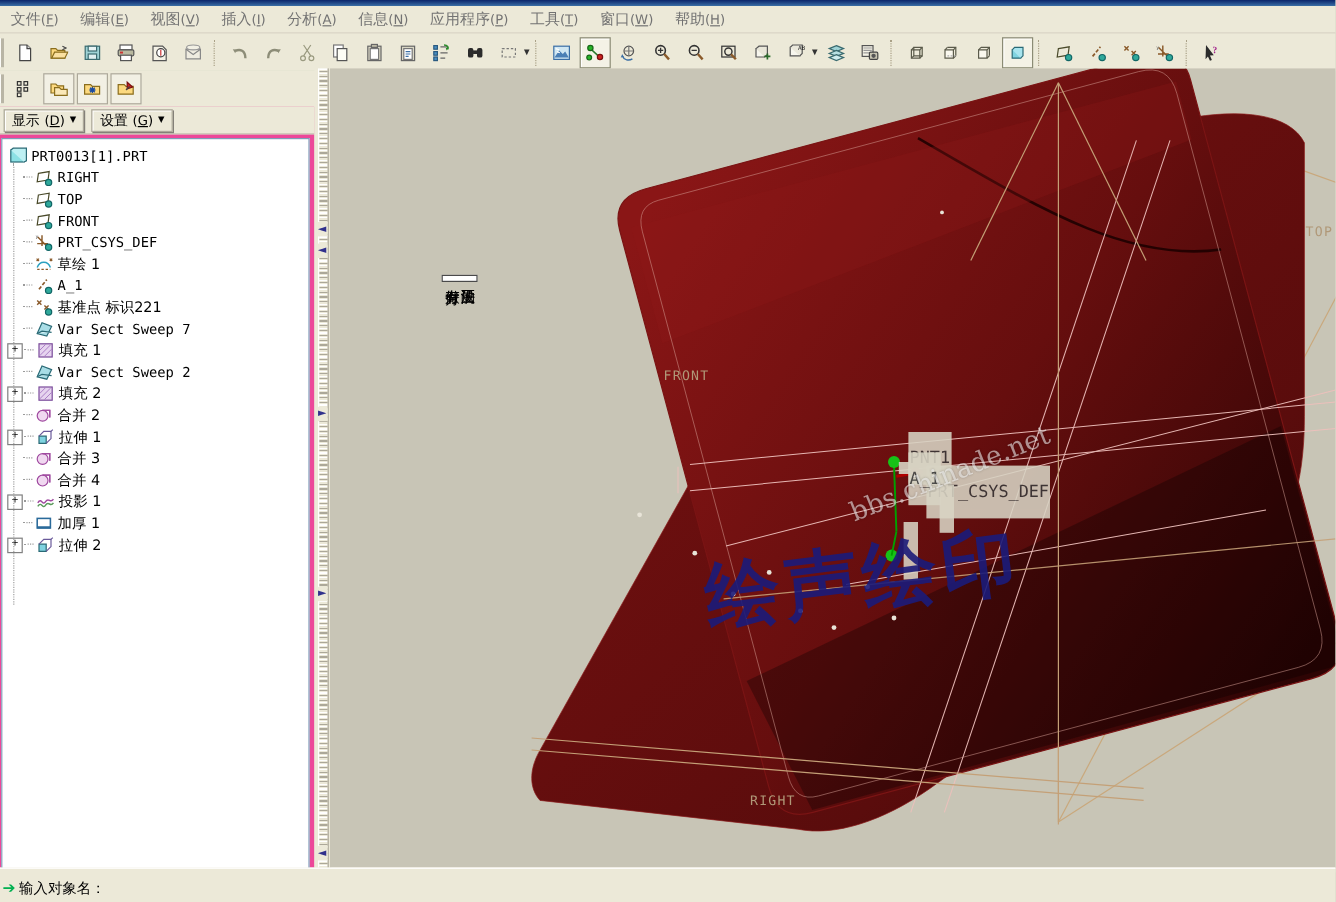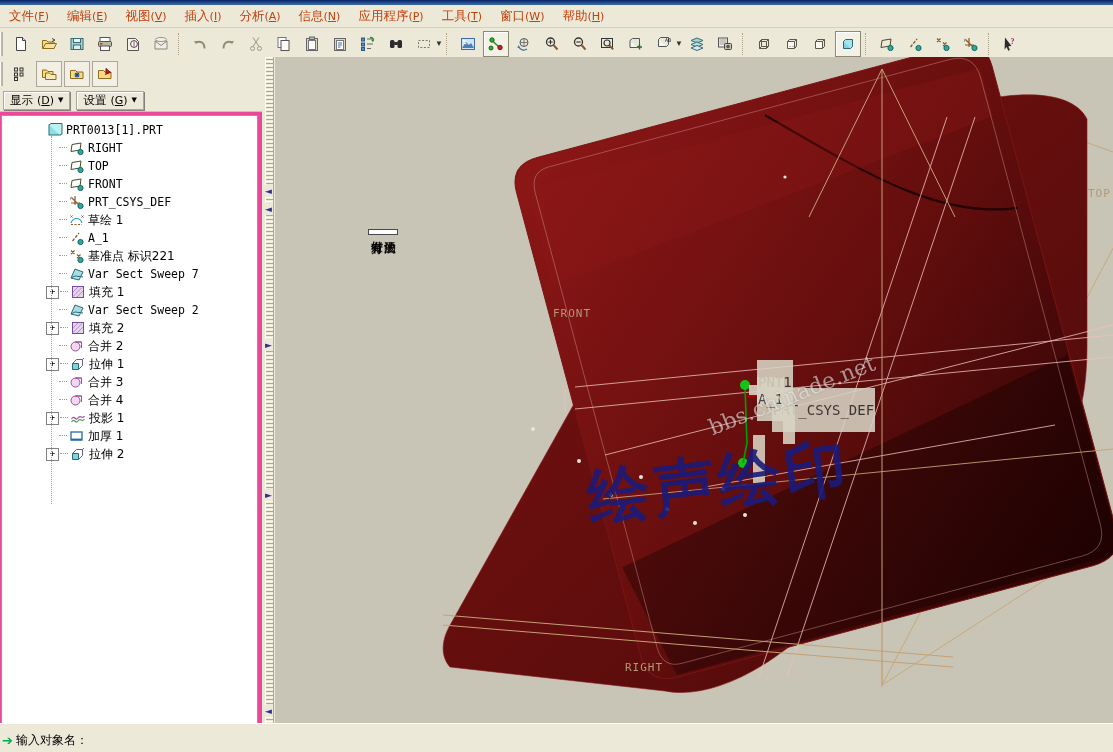--- a/index.html
+++ b/index.html
@@ -18,21 +18,21 @@
   }
 
   
   .menubar{
     position:absolute;left:0;top:5px;width:1113px;height:22px;
     background:#ece9d8;display:flex;align-items:center;
     border-bottom:1px solid #d4d0c0;
   }
   .menuitem{
     padding:2px 9px;font-size:12.5px;font-family:"DejaVu Sans","Liberation Sans",sans-serif;
-    white-space:nowrap;cursor:default;color:#c2410c;
+    white-space:nowrap;cursor:default;color:#737373;
   }
   .mn{font-size:11px;}
   .mn u{text-decoration:underline;}
 
   
   .toolbar{
     position:absolute;background:#ece9d8;display:flex;align-items:center;
   }
   #toolbar1{left:0;top:28px;width:1113px;height:31px;border-bottom:1px solid #d8d4c6;}
   #toolbar2{left:0;top:59px;width:270px;height:30px;}
@@ -55,21 +55,21 @@
   .navbtnrow{position:absolute;left:0;top:0;width:262px;height:22px;
     background:#ece9d8;border-bottom:1px solid #c8c4b4;display:flex;align-items:center;}
   .navbtn{height:17px;margin:0 3px;padding:0 6px;display:flex;align-items:center;gap:4px;
     background:#ece9d8;border:1px solid #aca899;
     box-shadow:inset 1px 1px 0 #fff,1px 1px 0 #848078;
     font-size:11.5px;font-family:"DejaVu Sans","Liberation Sans",sans-serif;cursor:default;}
   .navbtn .car{font-size:7px;}
 
   .treebox{position:absolute;left:1px;top:26px;width:257px;height:694px;
     background:#fff;border:1px solid #7f9db9;box-sizing:border-box;overflow:hidden;}
-  .treeinner{padding:5px 12px 0 4px;margin-left:40px;}
+  .treeinner{padding:5px 12px 0 4px;}
   .trow{display:flex;align-items:center;height:18px;white-space:nowrap;cursor:default;}
   .texp{width:11px;height:11px;border:1px solid #808080;background:#fff;
     font-size:9px;line-height:9px;text-align:center;color:#000;
     font-family:"DejaVu Sans Mono",monospace;flex:0 0 11px;margin-right:1px;}
   .tspacer{width:13px;flex:0 0 13px;}
   .tdash{flex:0 0 8px;height:1px;border-top:1px dotted #9a9a9a;margin-right:1px;}
   .ticon{width:17px;height:16px;flex:0 0 17px;margin-right:3px;
     display:flex;align-items:center;justify-content:center;}
   .tlabel{font-family:"DejaVu Sans Mono","Liberation Mono",monospace;font-size:11.5px;
     letter-spacing:0px;color:#000;}

